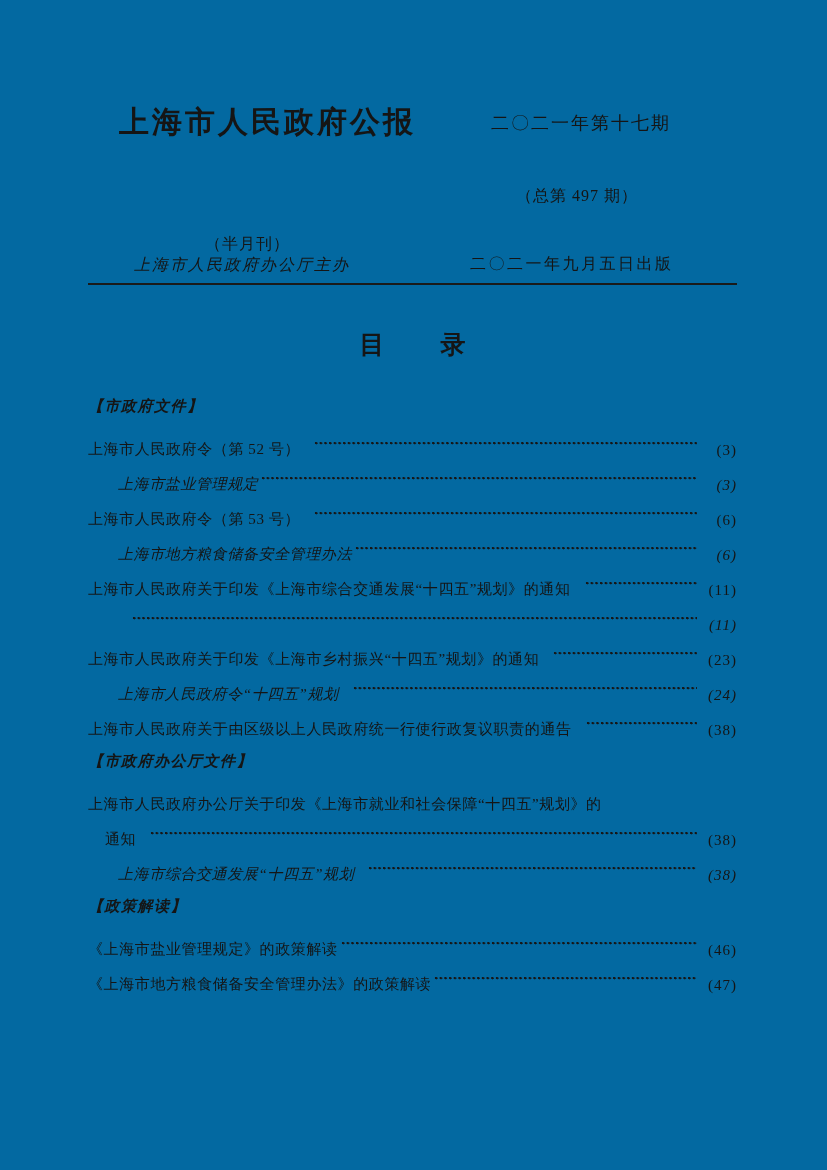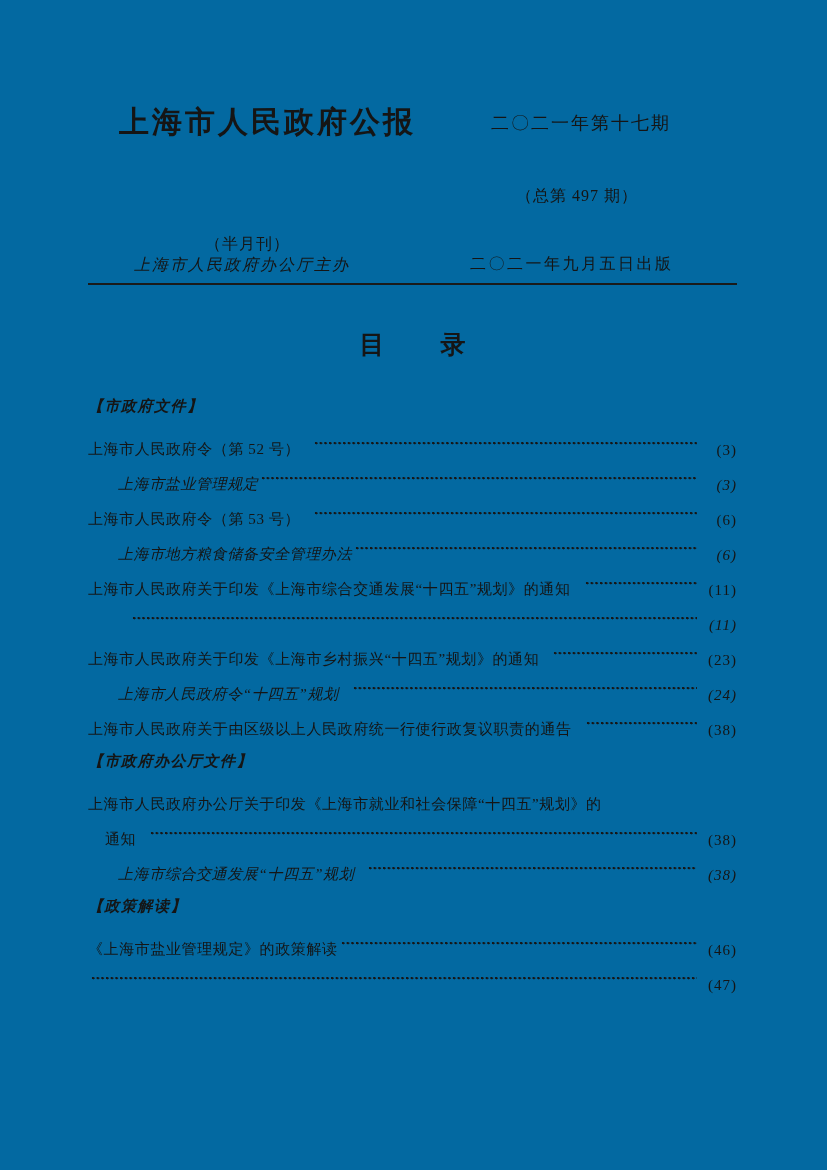--- a/index.html
+++ b/index.html
@@ -122,20 +122,21 @@
           </div>
         </div>
         <div class="toc-section">
           <div class="toc-heading">【政策解读】</div>
           <div class="toc-row lvl-main">
             <span class="toc-text">《上海市盐业管理规定》的政策解读</span>
             <span class="dots"></span>
             <span class="toc-page">(46)</span>
           </div>
           <div class="toc-row lvl-main">
+            <span class="toc-text">《上海市地方粮食储备安全管理办法》的政策解读</span>
             <span class="dots"></span>
             <span class="toc-page">(47)</span>
           </div>
         </div>
       </div>
   </div>
 
 </div>
 
 </body></html>

